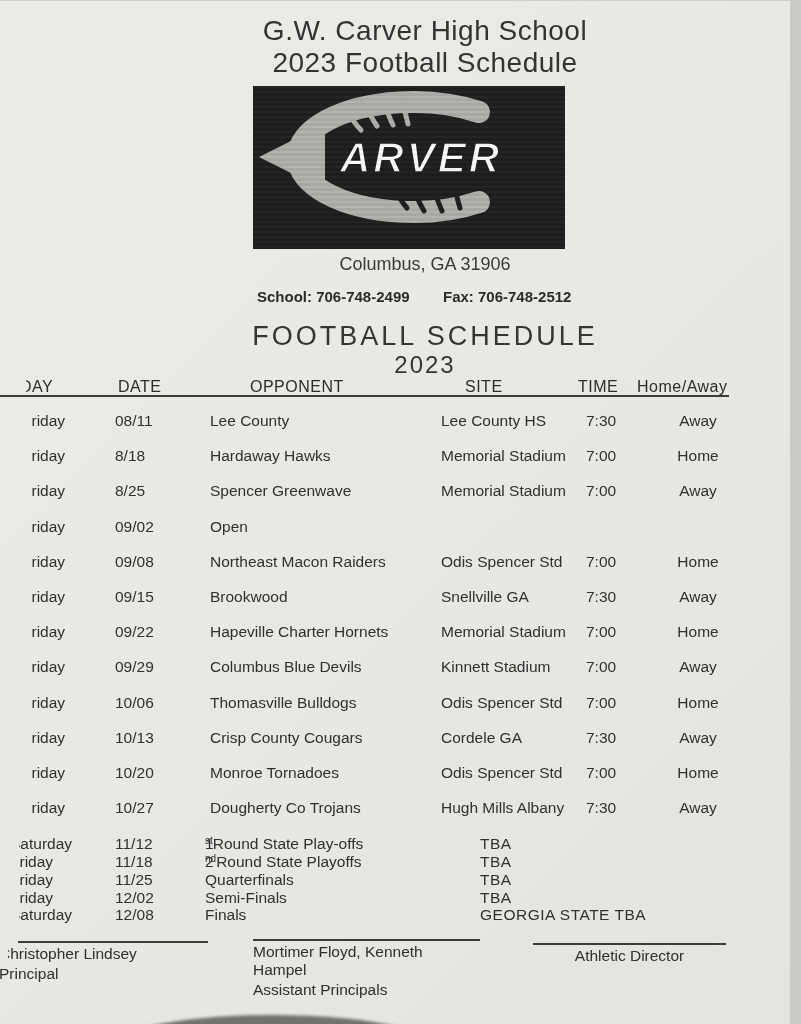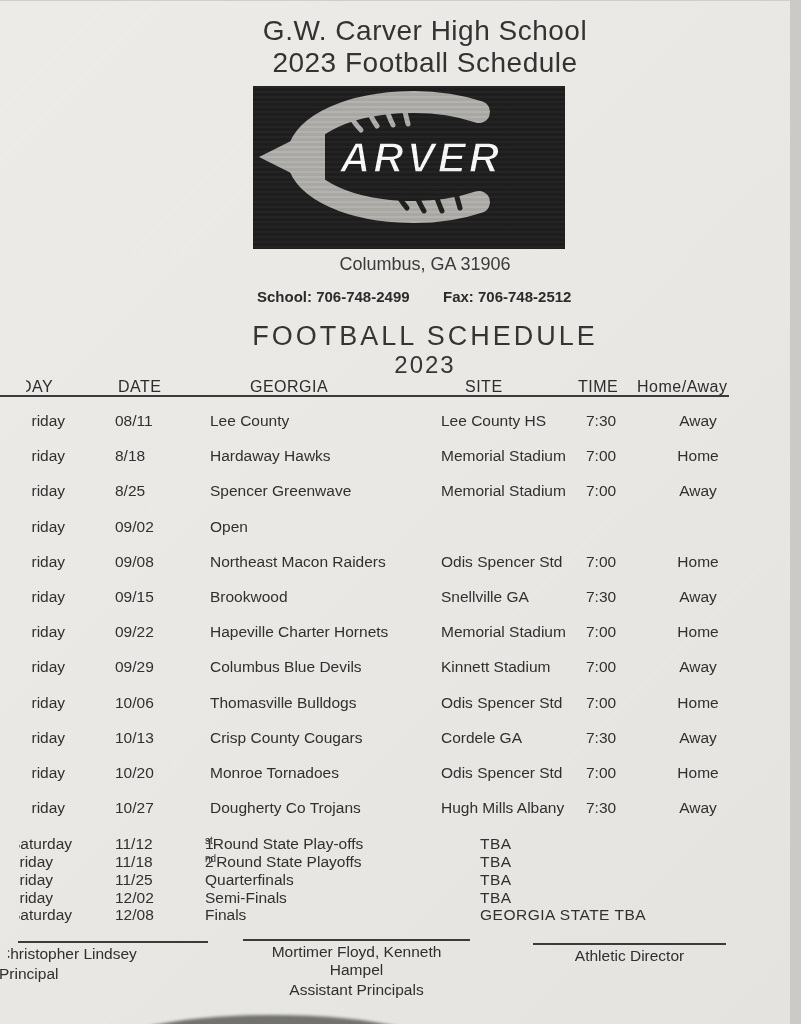--- a/index.html
+++ b/index.html
@@ -62,21 +62,21 @@
   .p-date{left:115px;}
   .p-opp{left:205px;}
   .p-site{left:480px;letter-spacing:.5px;}
   sup{font-size:10px;}
 
   .sig{position:absolute;font-size:15.5px;color:#2f2f2f;}
   .sig .line{height:2px;background:#3b3b3b;}
   .sig-left{left:-1px;top:940px;width:210px;}
   .sig-left .line{margin-left:19px;width:190px;}
   .sig-left .name{clip-path:inset(0 0 0 9px);}
-  .sig-center{left:243px;top:938px;width:227px;text-align:center;}
+  .sig-center{left:253px;top:938px;width:227px;}
   .sig-center .line{width:227px;}
   .sig-right{left:533px;top:942px;width:193px;text-align:center;}
   .sig-right .line{width:193px;}
   .sig .name,.sig .role{display:block;line-height:18px;margin-top:2px;}
 
   .bottom-shadow{
     position:absolute;left:85px;top:1014px;width:375px;height:44px;
     background:#5e5e5b;border-radius:50% 50% 0 0 / 100% 100% 0 0;
     filter:blur(1.5px);opacity:.85;
   }
@@ -120,21 +120,21 @@
     <span class="school">School: 706-748-2499</span>
     <span class="fax">Fax: 706-748-2512</span>
   </div>
 
   <div class="center sec-head" style="top:320px;">FOOTBALL SCHEDULE</div>
   <div class="center sec-year" style="top:350px;">2023</div>
 
   <div class="thead">
     <span class="th-day">DAY</span>
     <span class="th-date">DATE</span>
-    <span class="th-opp">GEORGIA</span>
+    <span class="th-opp">OPPONENT</span>
     <span class="th-site">SITE</span>
     <span class="th-time">TIME</span>
     <span class="th-ha">Home/Away</span>
   </div>
   <div class="head-rule"></div>
 
   <div class="grow" style="top:411px;">
     <span class="g-day">Friday</span>
     <span class="g-date">08/11</span>
     <span class="g-opp">Lee County</span>

